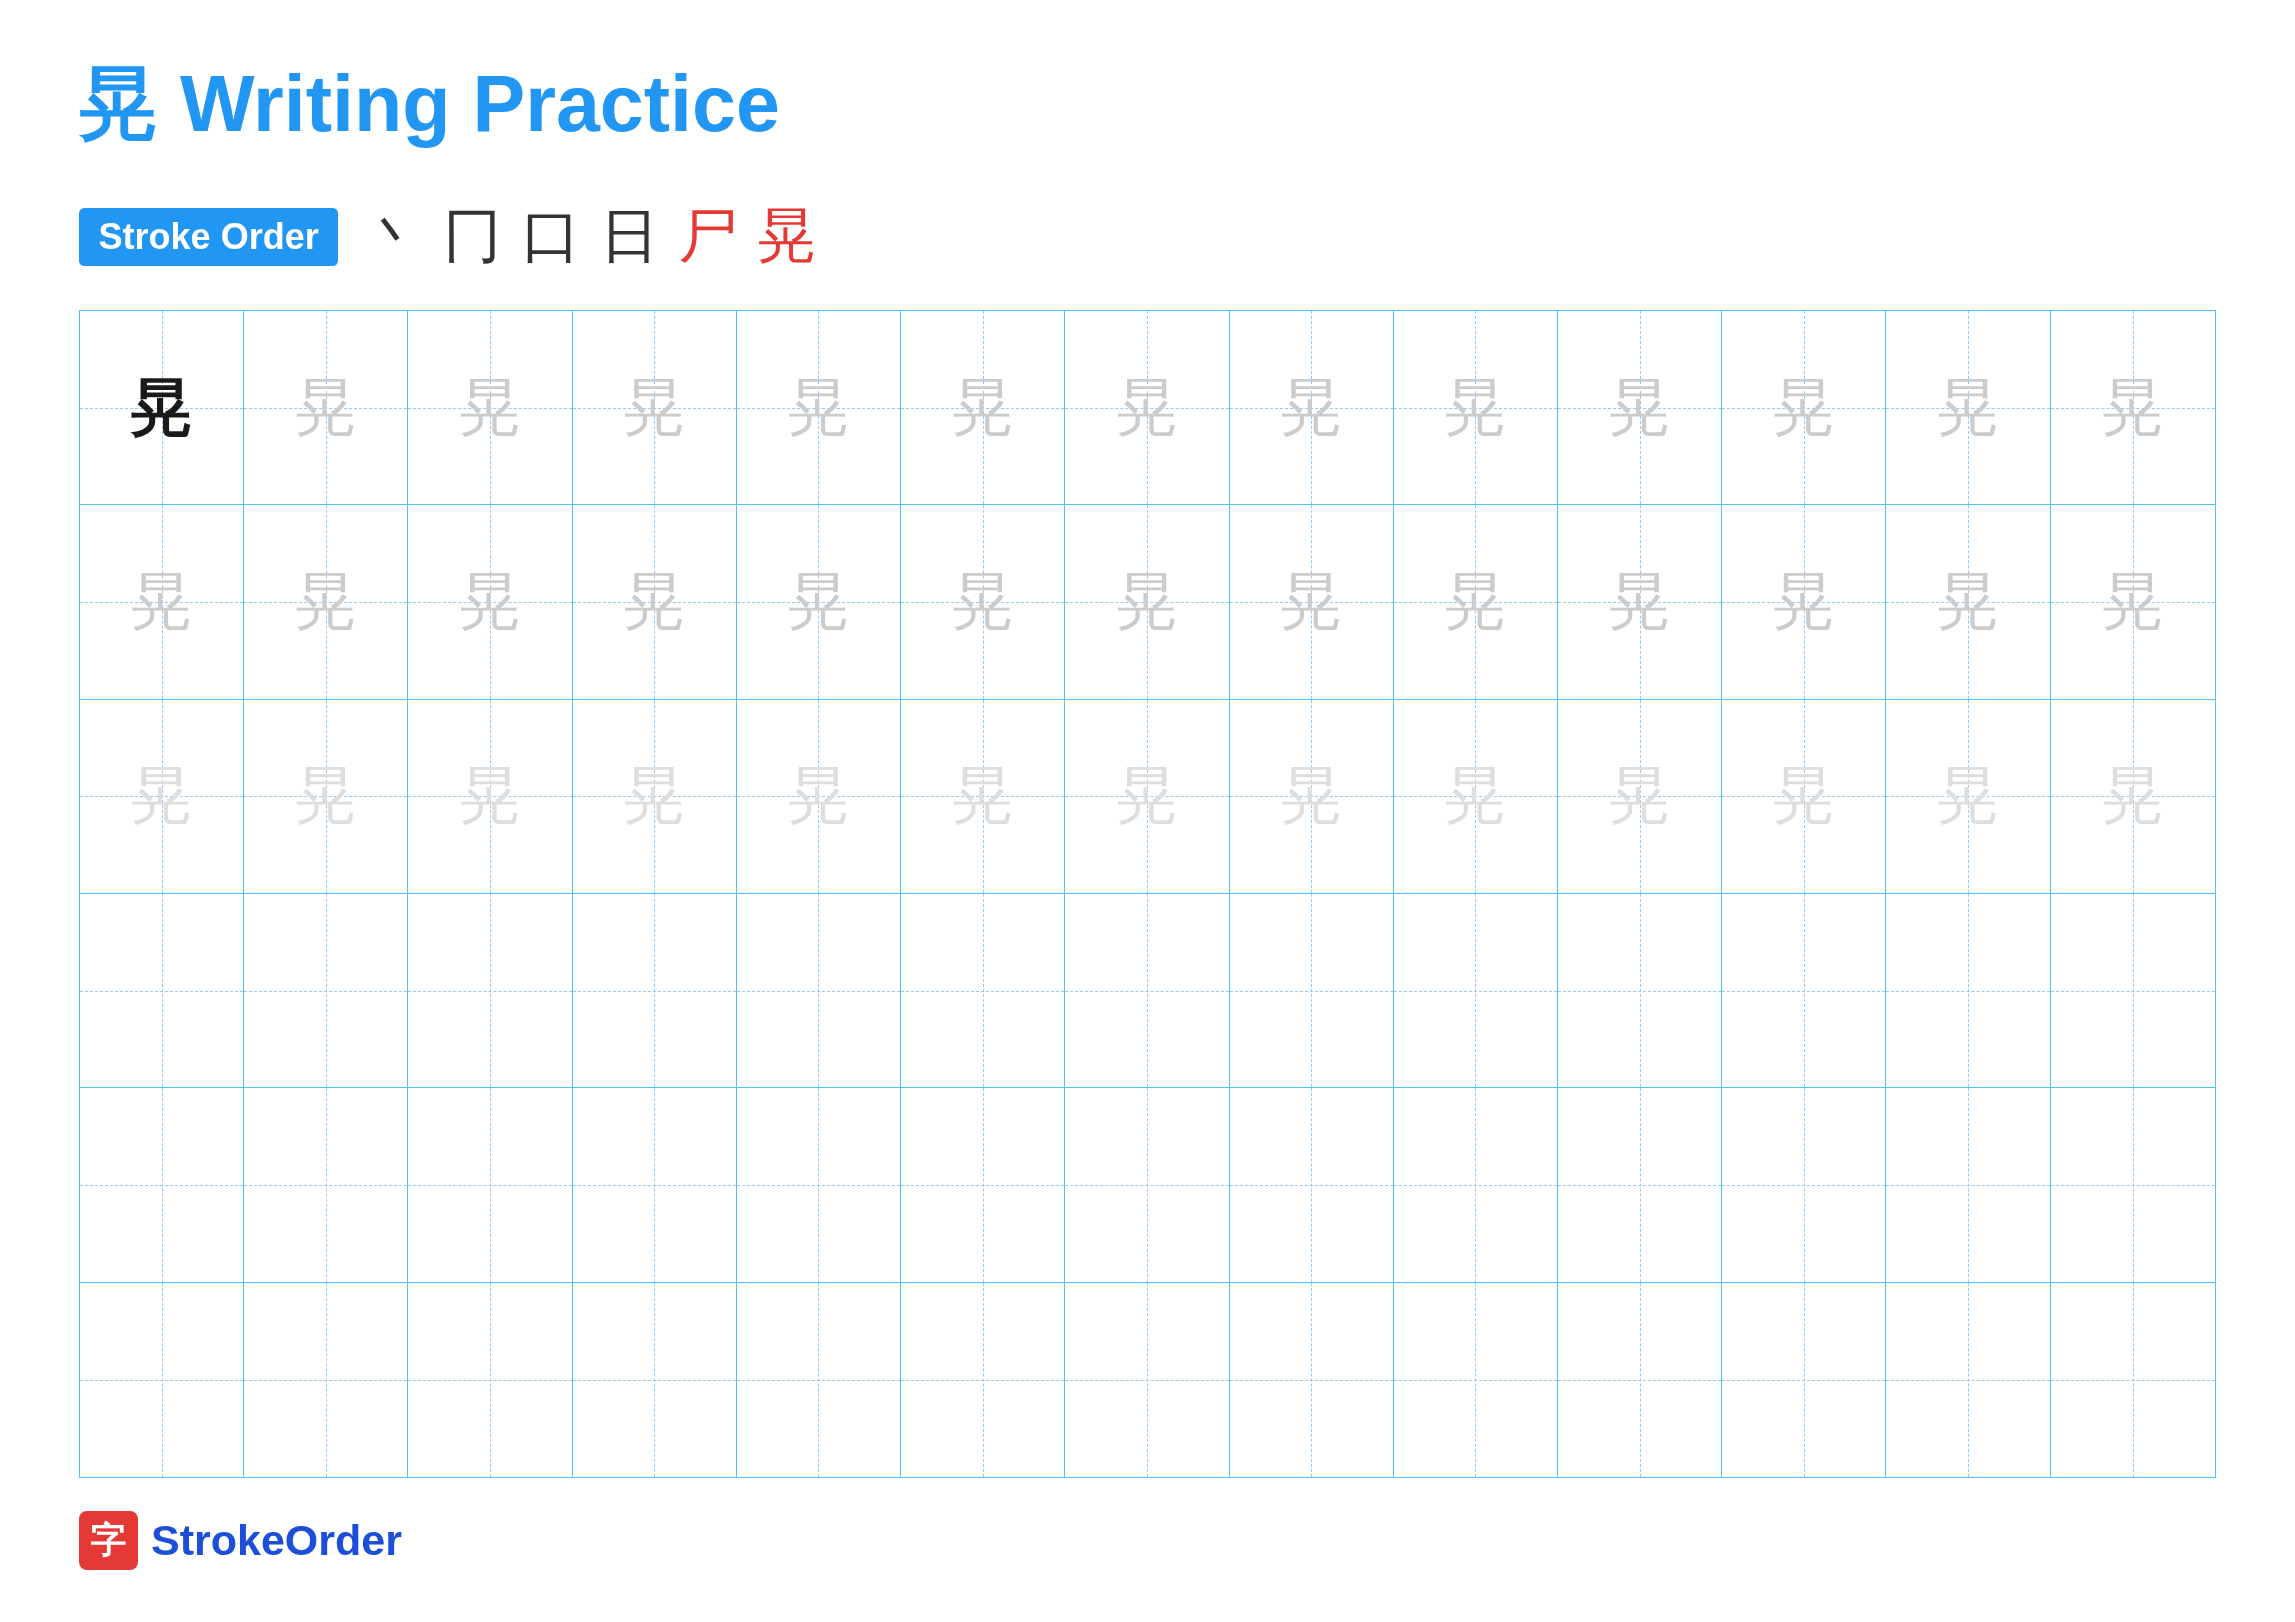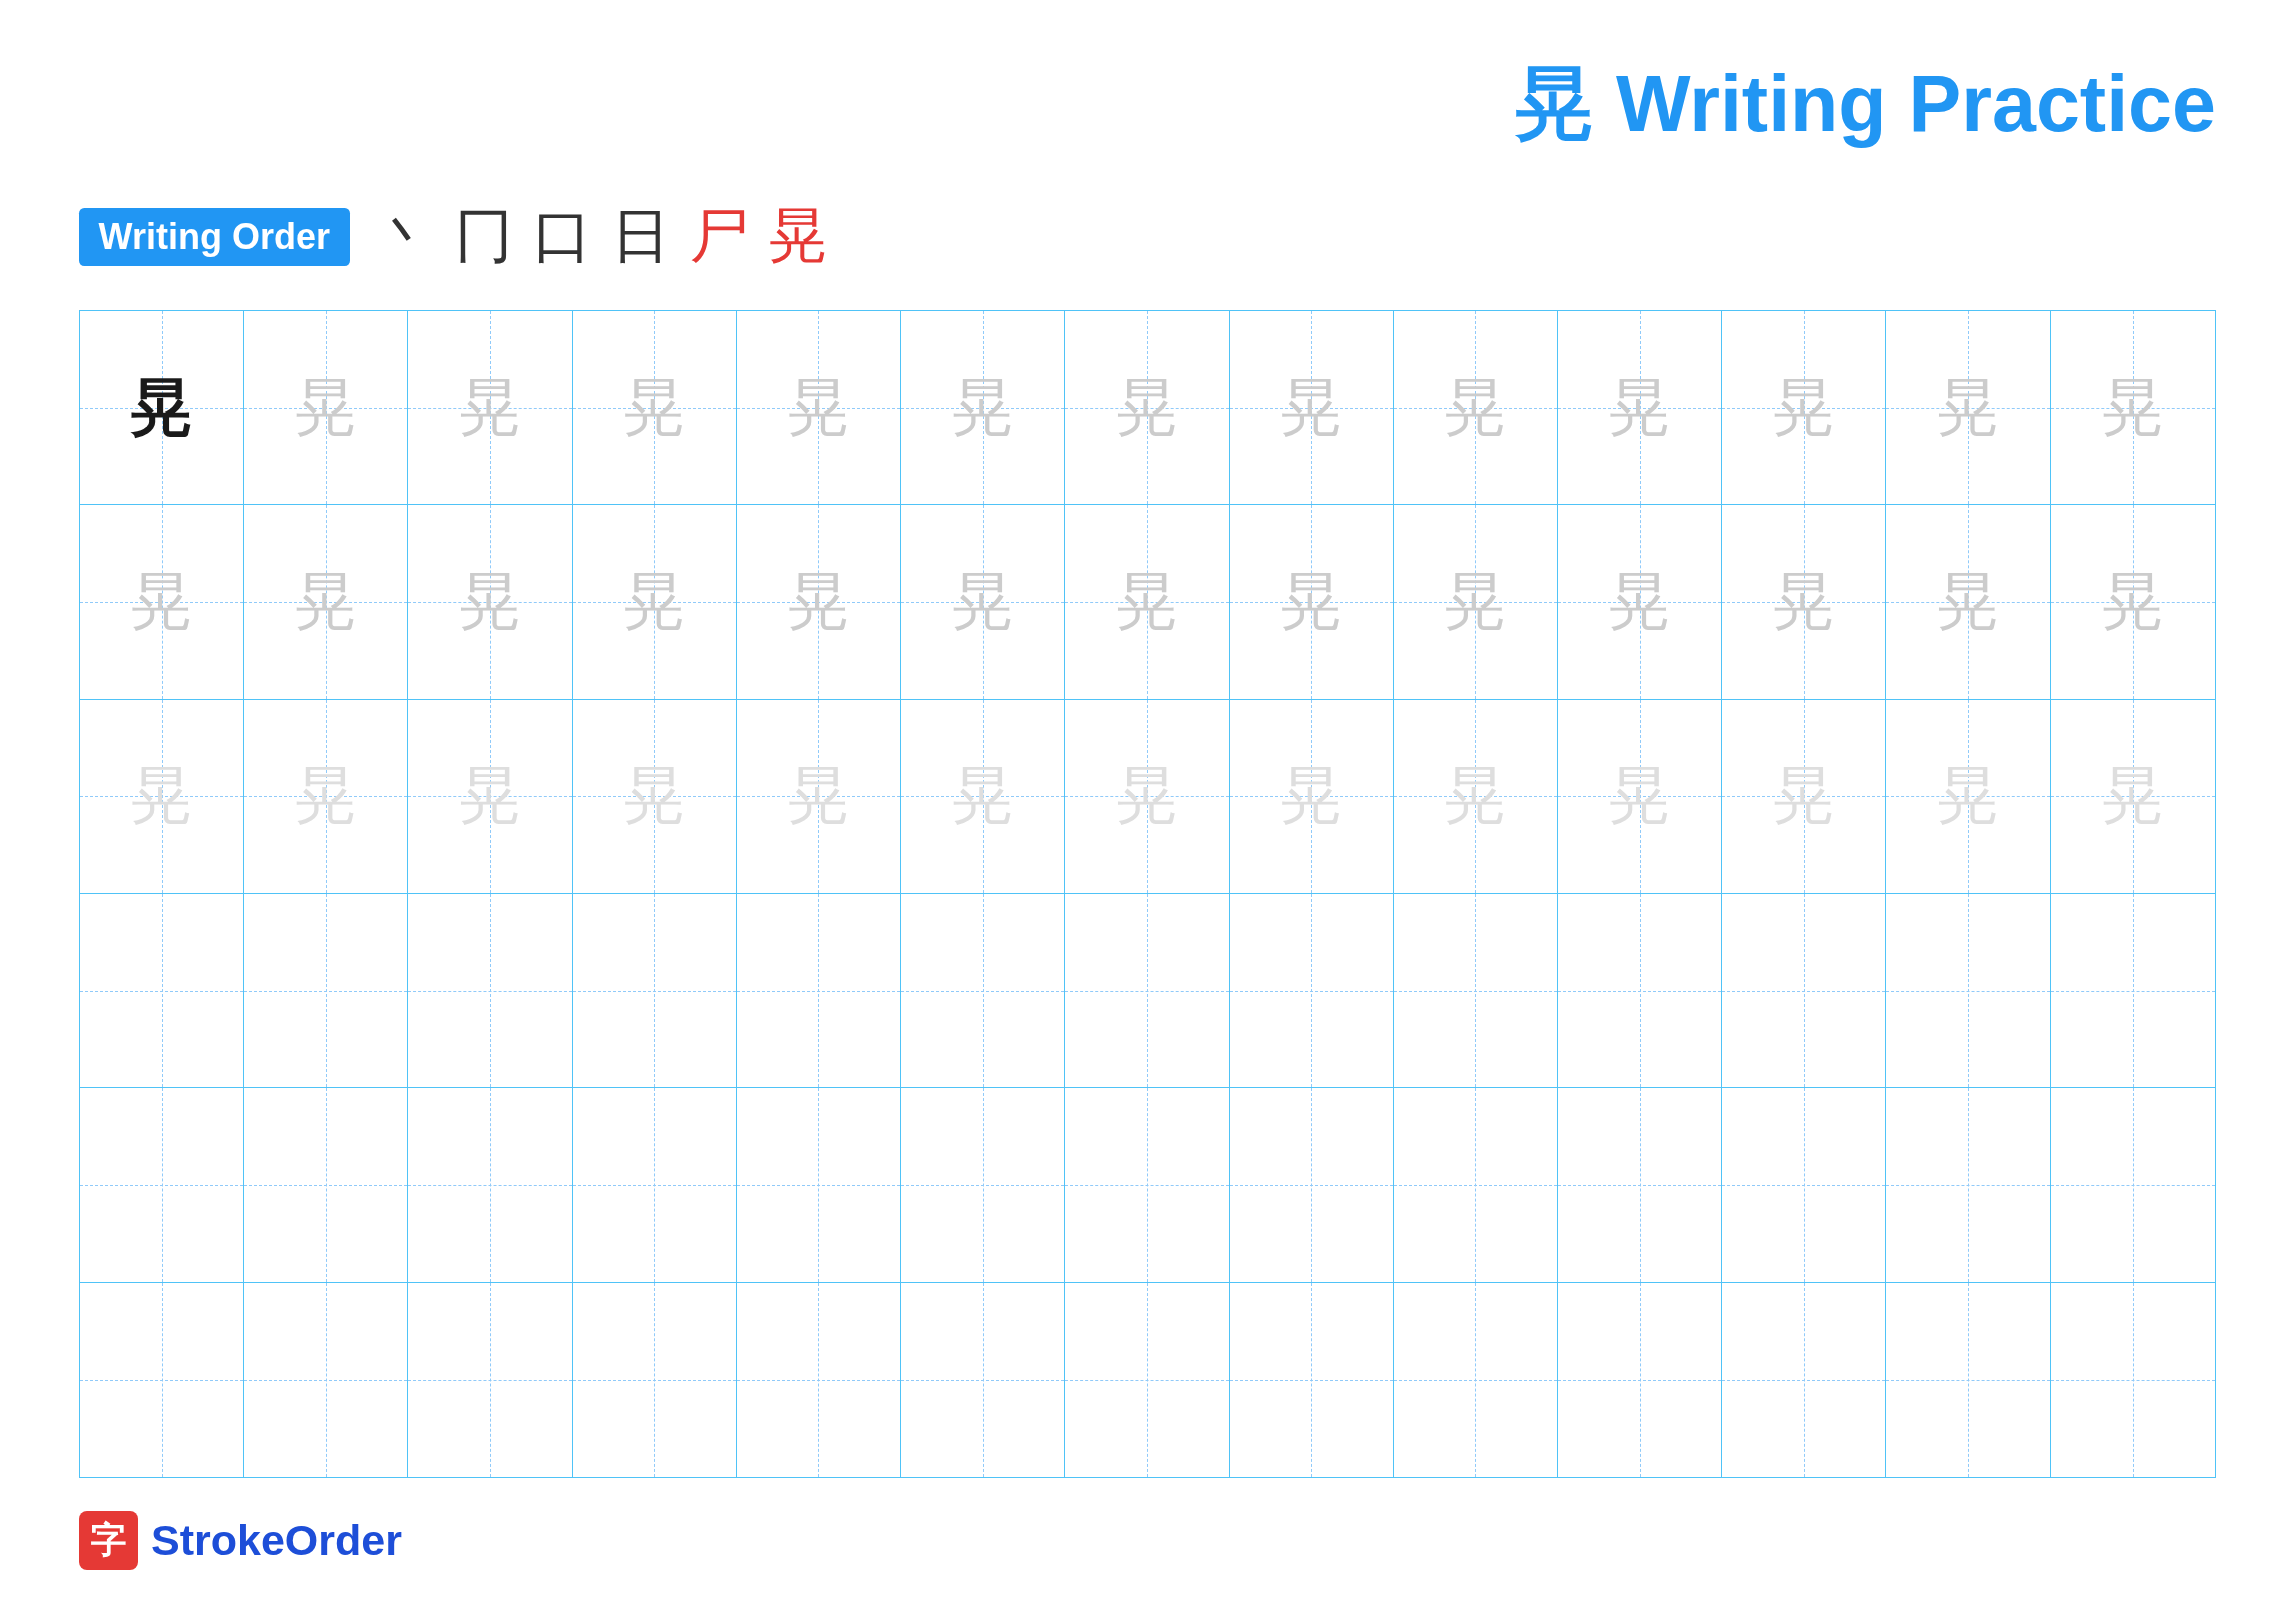--- a/index.html
+++ b/index.html
@@ -14,21 +14,21 @@
 
     .page-container {
       width: 100%;
       height: 100%;
       padding: 52px 79px;
       display: flex;
       flex-direction: column;
     }
 
     .title {
-      text-align: right;
+      text-align: left;
       font-size: 79px;
       color: #2196F3;
       font-weight: bold;
       margin-bottom: 39px;
       font-family: Arial, sans-serif;
     }
 
     .stroke-order-row {
       display: flex;
       align-items: center;
@@ -172,21 +172,21 @@
 </head>
 <body>
 
 <div class="page-container">
 
   <div class="title">
     <span>晃</span><span> Writing Practice</span>
   </div>
 
   <div class="stroke-order-row">
-    <div class="stroke-order-badge">Writing Order</div>
+    <div class="stroke-order-badge">Stroke Order</div>
     <div class="stroke-sequence">
       <span class="stroke-seq-item">丶</span>
       <span class="stroke-seq-item">冂</span>
       <span class="stroke-seq-item">口</span>
       <span class="stroke-seq-item">日</span>
       <span class="stroke-seq-item red">尸</span>
       <span class="stroke-seq-item red">晃</span>
     </div>
   </div>
 

